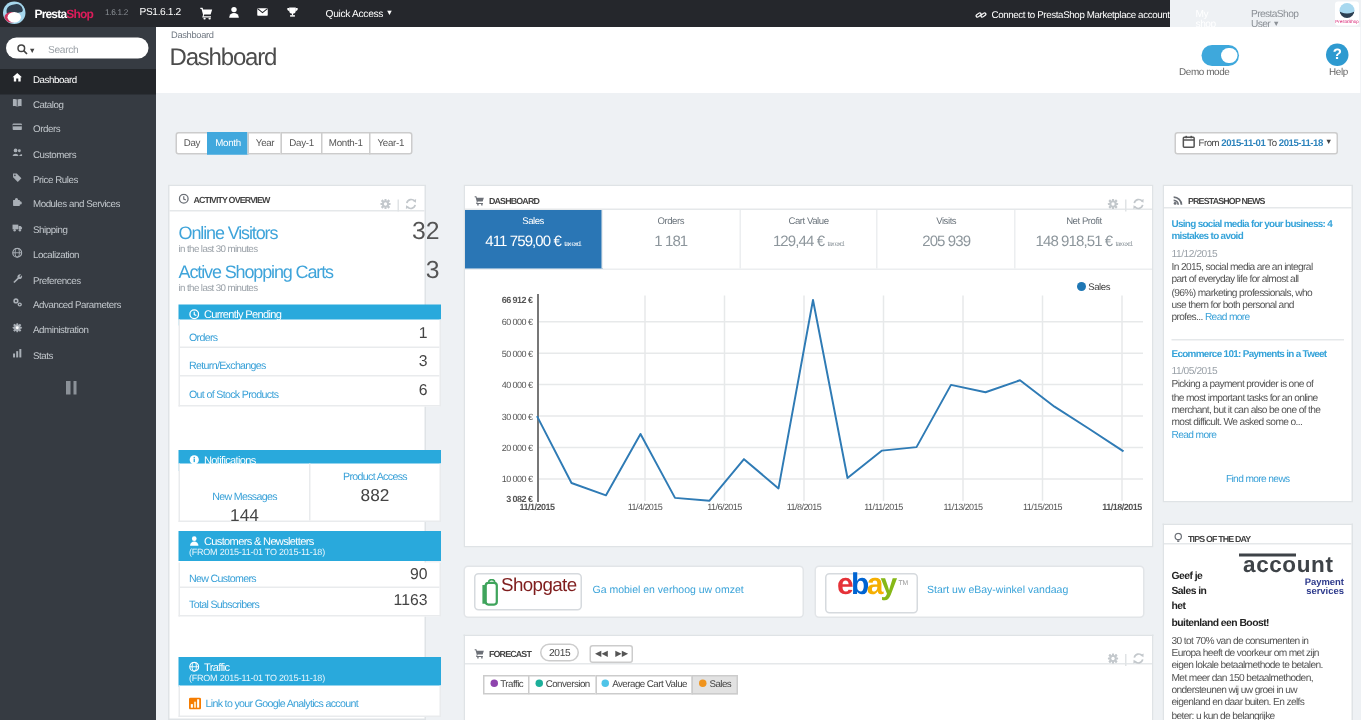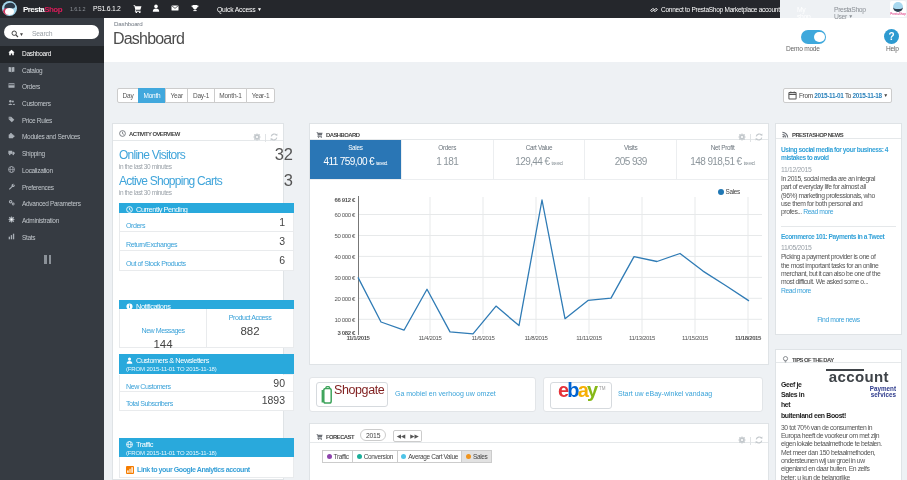--- a/index.html
+++ b/index.html
@@ -347,36 +347,36 @@
               <circle cx="4" cy="2.4" r="1.8" fill="#fff"></circle>
               <path d="M0.8 7.8 A3.2 3.2 0 0 1 7.2 7.8 Z" fill="#fff"></path>
             </g>
           </svg>Customers &amp; Newsletters</div>
         <div class="bsub">(FROM 2015-11-01 TO 2015-11-18)</div>
       </div>
     </div>
     <div style="position:absolute;left:6px;top:250.6px;width:175px;">
       <div class="rowbox">
         <div class="drow" style="height:17.6px;line-height:17.6px"><span class="dlink">New Customers</span><span class="dnum" style="line-height:17.6px">90</span></div>
-        <div class="drow" style="height:17.6px;line-height:17.6px"><span class="dlink">Total Subscribers</span><span class="dnum" style="line-height:17.6px">1893</span></div>
+        <div class="drow" style="height:17.6px;line-height:17.6px"><span class="dlink">Total Subscribers</span><span class="dnum" style="line-height:17.6px">1163</span></div>
       </div>
     </div>
     <div style="position:absolute;left:6px;top:313.6px;width:175px;">
       <div class="bluebar">
         <div class="btitle"><svg width="7" height="7" viewBox="0 0 7 7" style="vertical-align:-1px;margin-right:3px">
             <g transform="scale(0.875)">
               <circle cx="4" cy="4" r="3.4" fill="none" stroke="#fff" stroke-width="0.9"></circle>
               <ellipse cx="4" cy="4" rx="1.6" ry="3.4" fill="none" stroke="#fff" stroke-width="0.7"></ellipse>
               <line x1="0.6" y1="4" x2="7.4" y2="4" stroke="#fff" stroke-width="0.7"></line>
             </g>
           </svg>Traffic</div>
         <div class="bsub">(FROM 2015-11-01 TO 2015-11-18)</div>
       </div>
     </div>
-    <div style="position:absolute;left:6px;top:333.4px;width:175px;font-weight:bold;">
+    <div style="position:absolute;left:6px;top:333.4px;width:175px;">
       <div class="rowbox">
         <div class="drow" style="height:20px;line-height:20px;border-bottom:none"><svg width="8" height="8" viewBox="0 0 8 8" style="vertical-align:-2px;margin-right:3px">
             <g transform="scale(1.0)">
               <rect x="0" y="0" width="8" height="8" rx="1" fill="#f57c00"></rect>
               <rect x="1.2" y="4.4" width="1.4" height="2.4" fill="#fff"></rect>
               <rect x="3.3" y="2.8" width="1.4" height="4" fill="#ffe0b2"></rect>
               <rect x="5.4" y="1.2" width="1.4" height="5.6" fill="#fff"></rect>
             </g>
           </svg><span class="dlink">Link to your Google Analytics account</span></div>
       </div>

